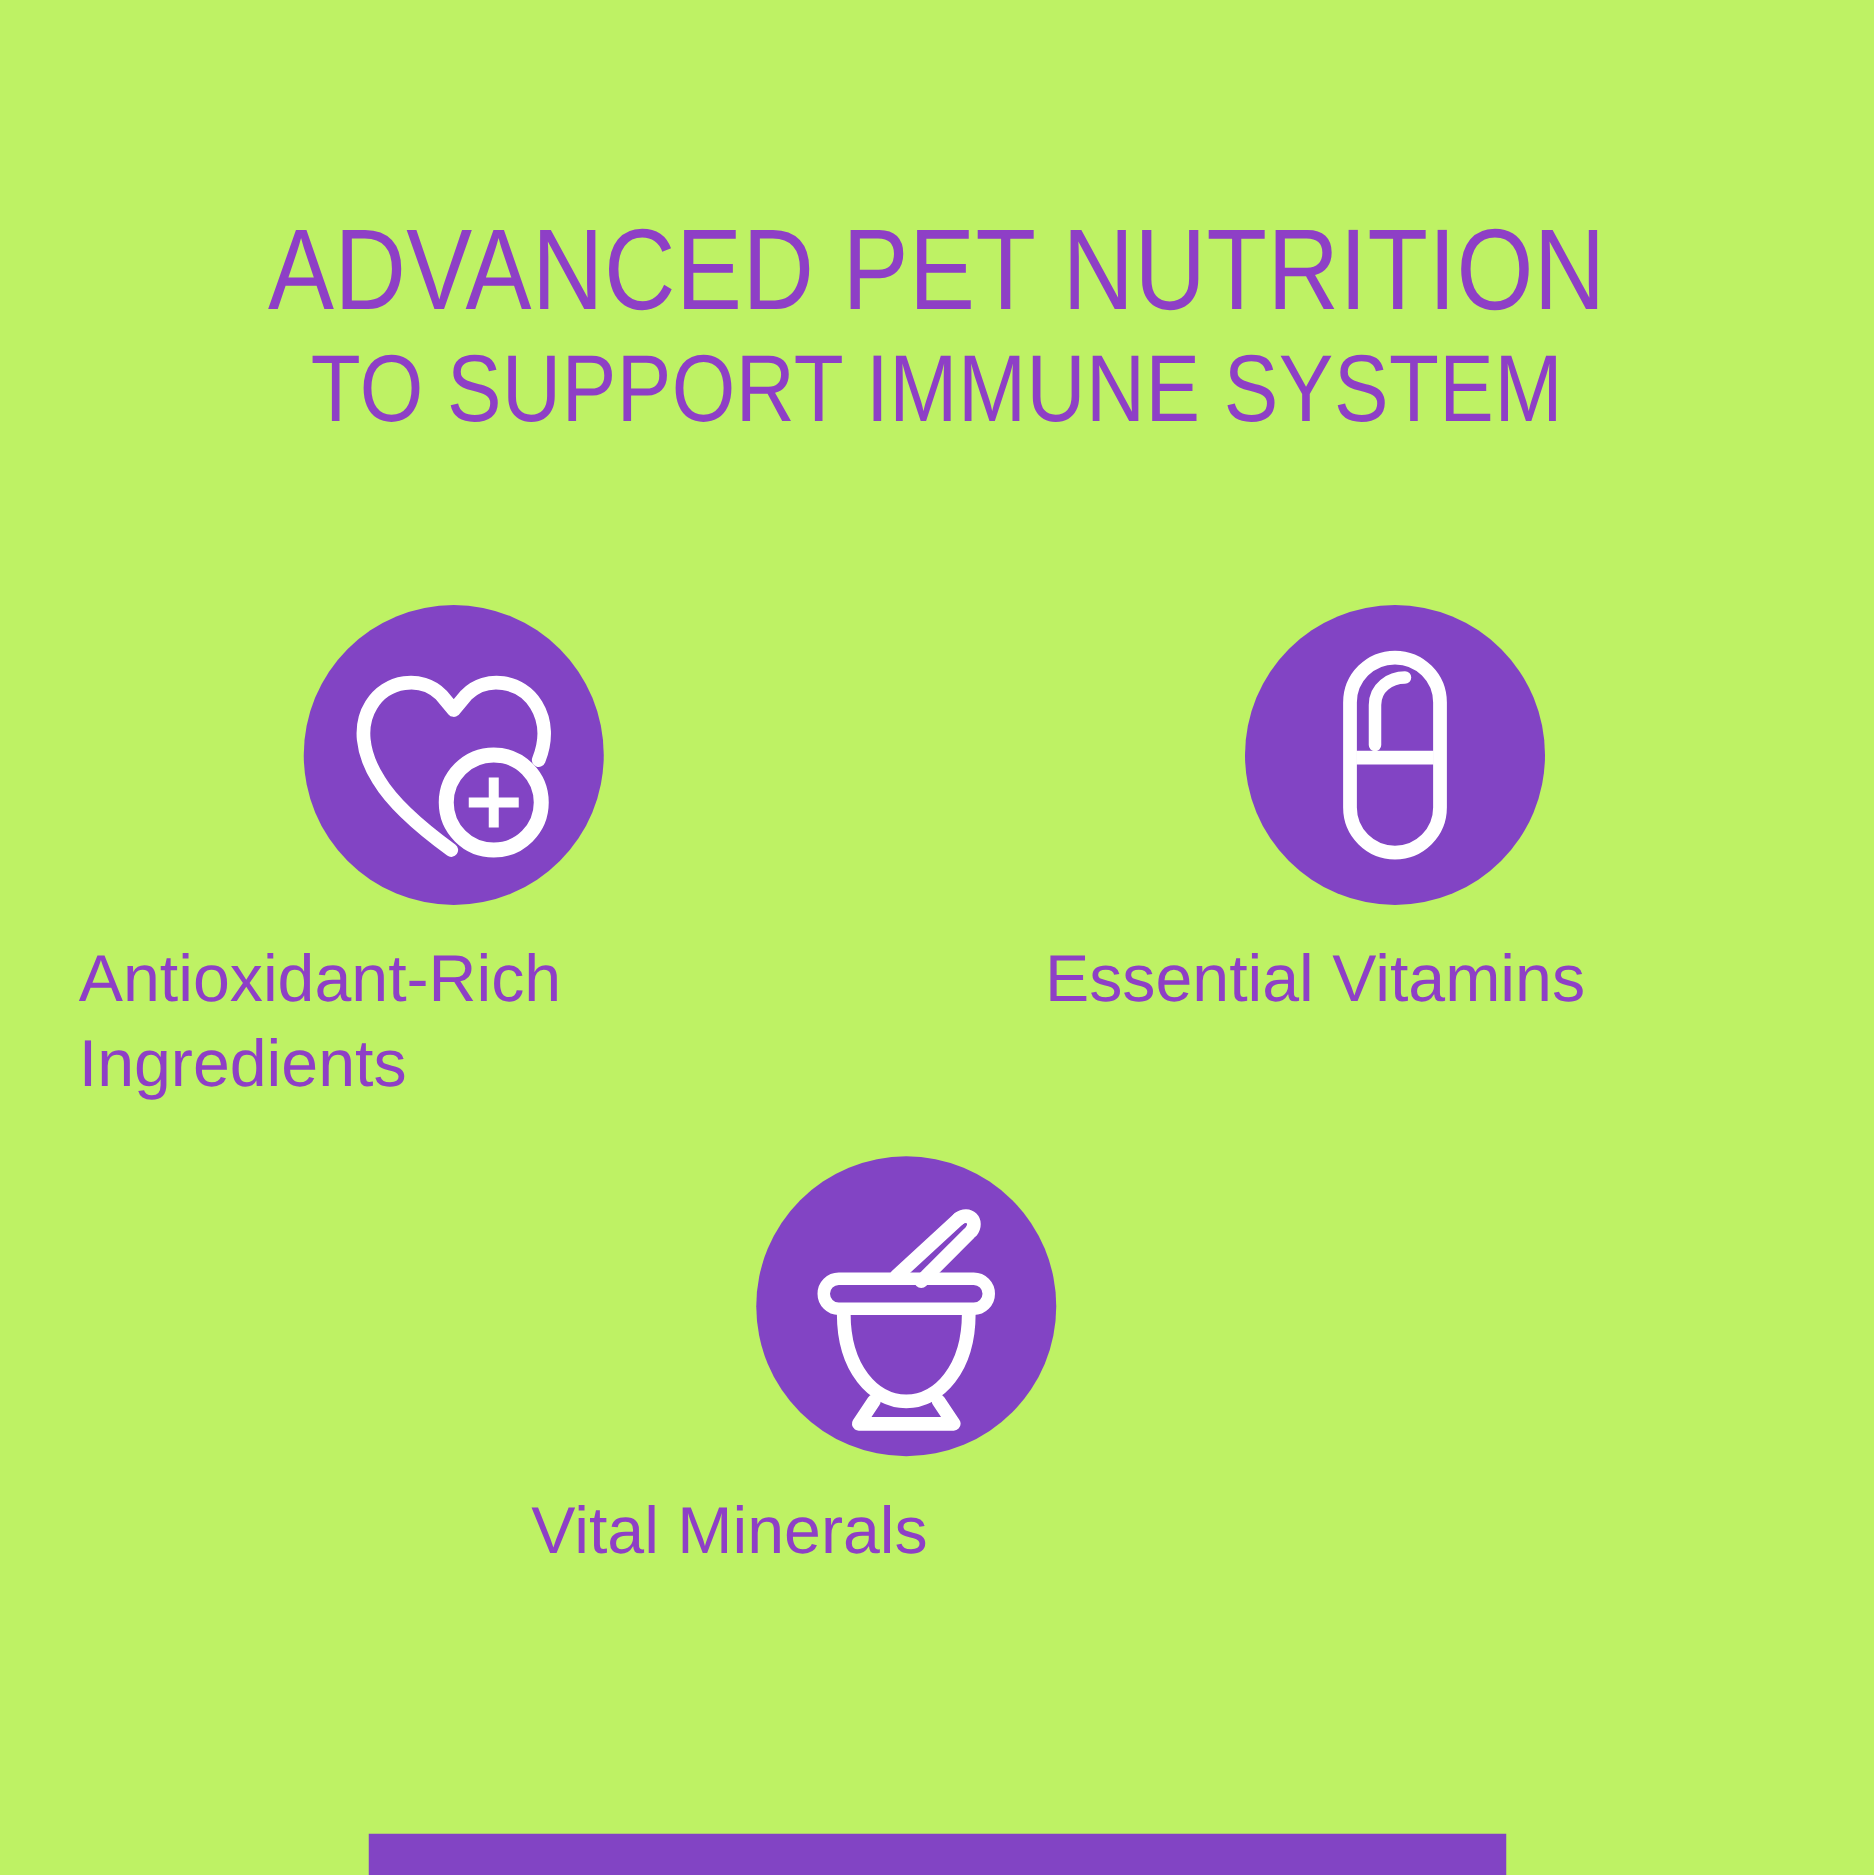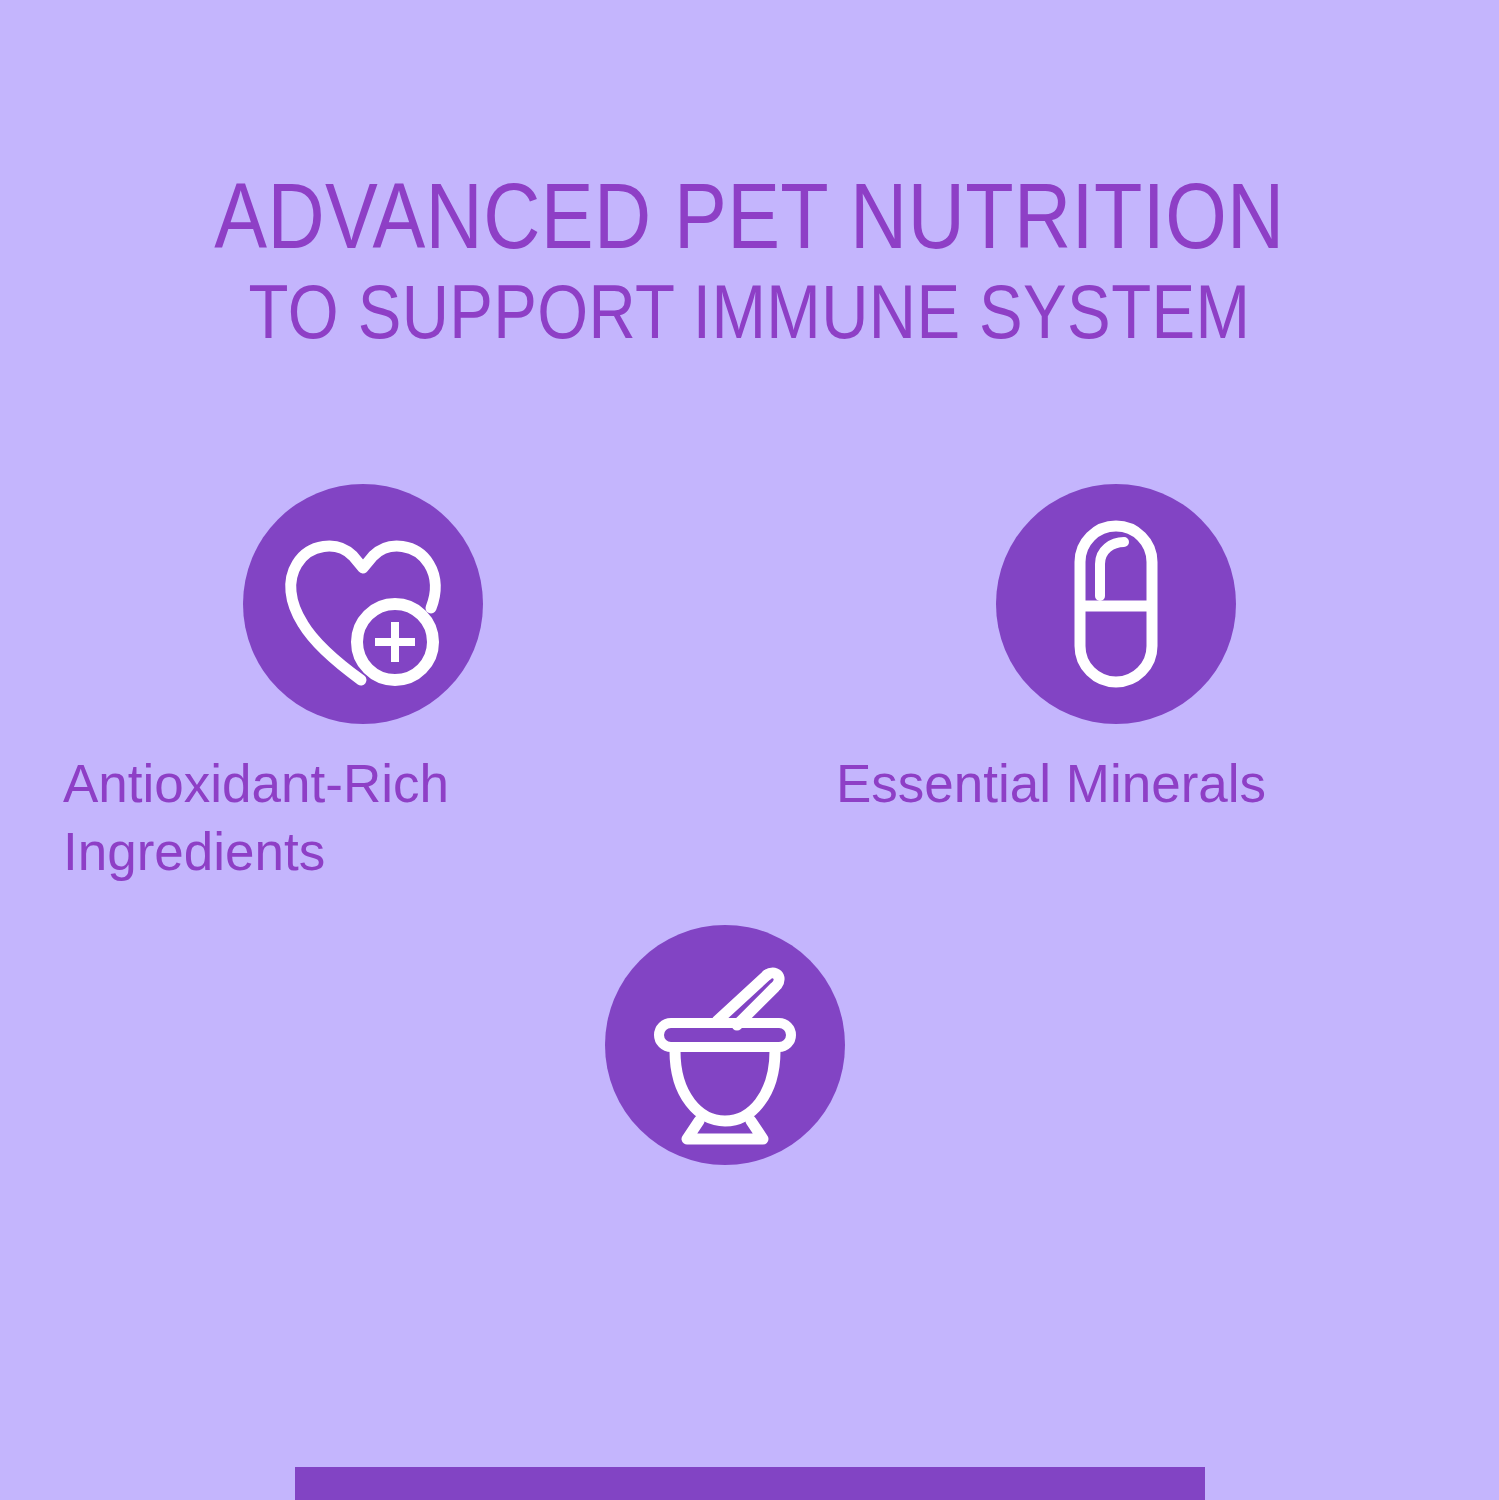--- a/index.html
+++ b/index.html
@@ -11,21 +11,21 @@
     height: 1500px;
     overflow: hidden;
     font-family: "Liberation Sans", sans-serif;
     background: #f6e3fd;
   }
 
   #page {
     position: relative;
     width: 1499px;
     height: 1500px;
-    background: #c4b5fd;
+    background: #bef264;
   }
 
   
   .headline {
     position: absolute;
     left: 0;
     top: 168px;
     width: 1499px;
     text-align: center;
     color: #8e3fc6;
@@ -149,36 +149,37 @@
     <div class="circle">
       <svg width="240" height="240" viewBox="0 0 240 240">
 
         <rect x="84" y="42" width="72" height="156" rx="36" ry="36" fill="none" stroke="#ffffff" stroke-width="11"></rect>
 
         <path d="M89 122 L151 122" stroke="#ffffff" stroke-width="11" stroke-linecap="butt"></path>
 
         <path d="M104 112 L104 80 C104 66, 116 58, 128 58" fill="none" stroke="#ffffff" stroke-width="10" stroke-linecap="round"></path>
       </svg>
     </div>
-    <div class="feature-label">Essential Minerals</div>
+    <div class="feature-label">Essential Vitamins</div>
   </div>
 
   <div class="feature" id="feature-minerals">
     <div class="circle">
       <svg width="240" height="240" viewBox="0 0 240 240">
 
         <path d="M112 96 L162 50" stroke="#ffffff" stroke-width="11" stroke-linecap="round"></path>
         <path d="M132 100 L170 62" stroke="#ffffff" stroke-width="11" stroke-linecap="round"></path>
         <path d="M162 50 C 170 44, 178 52, 172 60" fill="none" stroke="#ffffff" stroke-width="11" stroke-linecap="round"></path>
 
         <rect x="54" y="98" width="132" height="24" rx="12" ry="12" fill="none" stroke="#ffffff" stroke-width="10"></rect>
 
         <path d="M70 126 C 70 170, 94 196, 120 196
                  C 146 196, 170 170, 170 126" fill="none" stroke="#ffffff" stroke-width="11" stroke-linecap="round"></path>
 
         <path d="M94 196 L82 214 L158 214 L146 196" fill="none" stroke="#ffffff" stroke-width="11" stroke-linejoin="round" stroke-linecap="round"></path>
       </svg>
     </div>
+    <div class="feature-label">Vital Minerals</div>
   </div>
 
   <div id="bottom-bar"></div>
 
 </div>
 
 </body></html>

